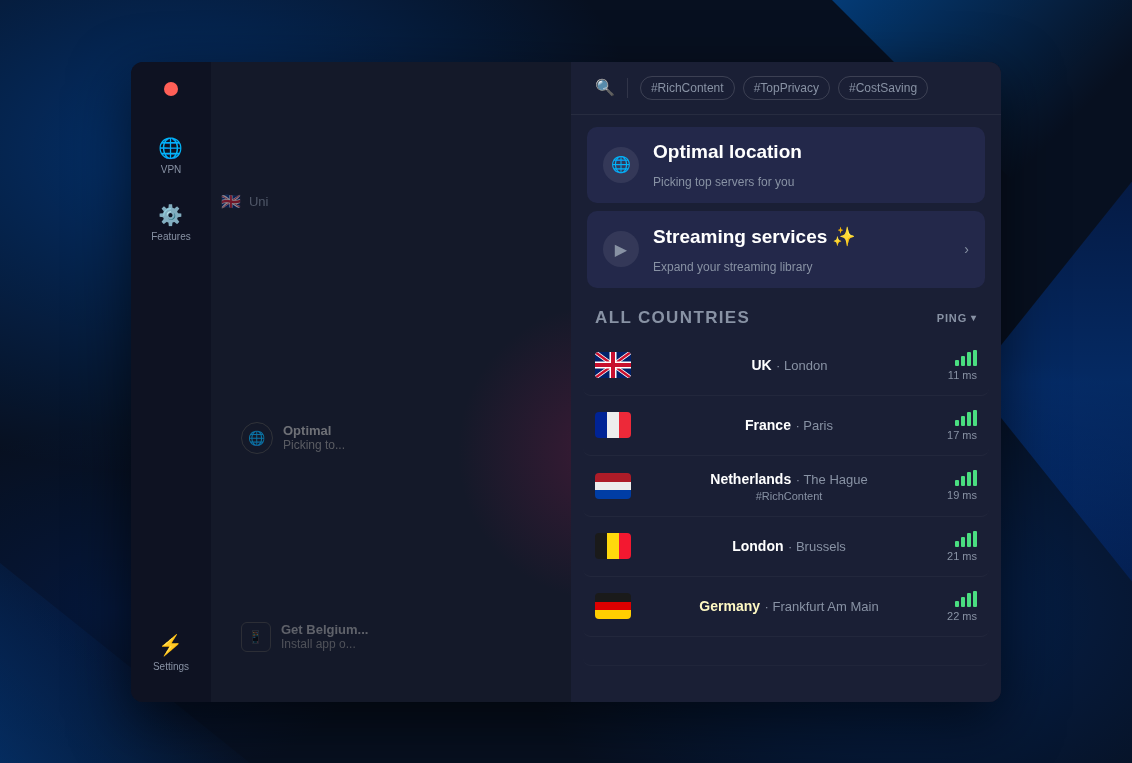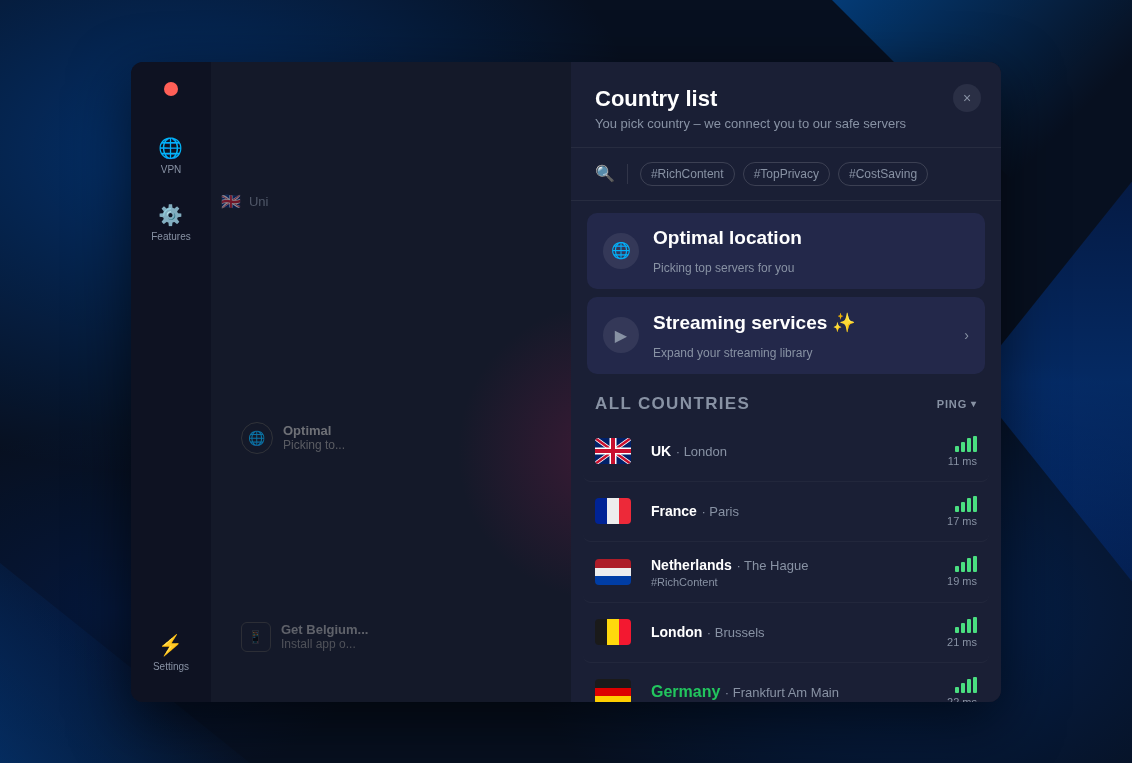--- a/index.html
+++ b/index.html
@@ -402,25 +402,26 @@
       background: transparent;
     }
     .countries-list::-webkit-scrollbar-thumb {
       background: rgba(255,255,255,0.1);
       border-radius: 2px;
     }
 
     .country-item {
       display: flex;
       align-items: center;
-      gap: 20px;
+      gap: 14px;
       padding: 14px 12px;
       border-radius: 8px;
       cursor: pointer;
       border-bottom: 1px solid rgba(255,255,255,0.04);
+      text-align: center;
     }
 
     .country-flag {
       width: 36px;
       height: 26px;
       border-radius: 4px;
       overflow: hidden;
       flex-shrink: 0;
       display: flex;
       align-items: center;
@@ -519,27 +520,20 @@
     <div class="main-install-item">
       <div class="main-install-icon">📱</div>
       <div>
         <div style="color:#aaa;font-size:13px;font-weight:600;">Get Belgium...</div>
         <div class="main-install-text">Install app o...</div>
       </div>
     </div>
 
     <div class="country-panel">
 
-      <div class="panel-header">
-        <div class="panel-title">Country list</div>
-        <div class="panel-subtitle">You pick country – we connect you to our safe servers</div>
-        <button class="close-button">
-          <span>×</span>
-        </button>
-      </div>
 
       <div class="search-bar">
         <span class="search-icon">🔍</span>
         <div class="search-divider"></div>
         <div class="search-tags">
           <span class="tag">#RichContent</span>
           <span class="tag">#TopPrivacy</span>
           <span class="tag">#CostSaving</span>
         </div>
       </div>
@@ -678,21 +672,21 @@
         <div class="country-item">
           <div class="country-flag">
             <svg width="36" height="26" viewBox="0 0 36 26" xmlns="http://www.w3.org/2000/svg">
               <rect width="36" height="9" fill="#1A1A1A"></rect>
               <rect y="9" width="36" height="8" fill="#DD0000"></rect>
               <rect y="17" width="36" height="9" fill="#FFCE00"></rect>
             </svg>
           </div>
           <div class="country-info">
             <div>
-              <span style="color:#22c55e;font-size:16px;font-weight:700;">Germany</span>
+              <span style="color:#fef9c3;font-size:14px;font-weight:700;">Germany</span>
               <span class="country-city"> · <span>Frankfurt Am Main</span></span>
             </div>
           </div>
           <div class="ping-indicator">
             <div class="ping-bars">
               <div class="ping-bar" style="height:6px;background:#4ade80;"></div>
               <div class="ping-bar" style="height:10px;background:#4ade80;"></div>
               <div class="ping-bar" style="height:14px;background:#4ade80;"></div>
               <div class="ping-bar" style="height:16px;background:#4ade80;"></div>
             </div>

